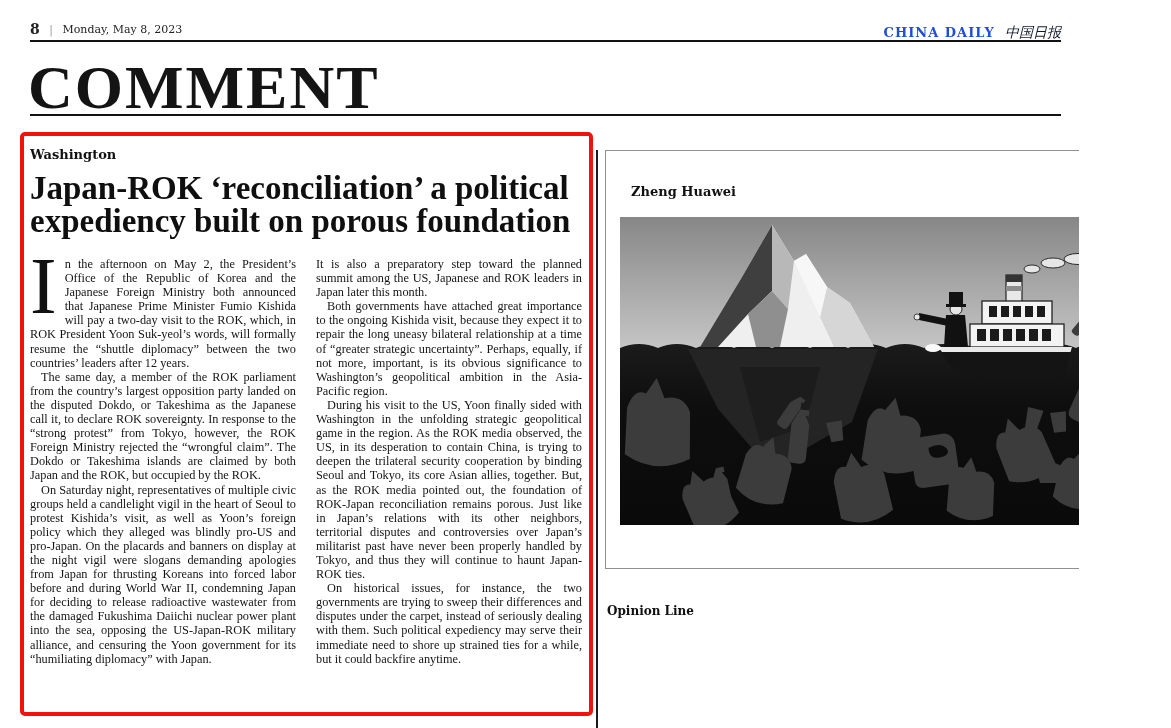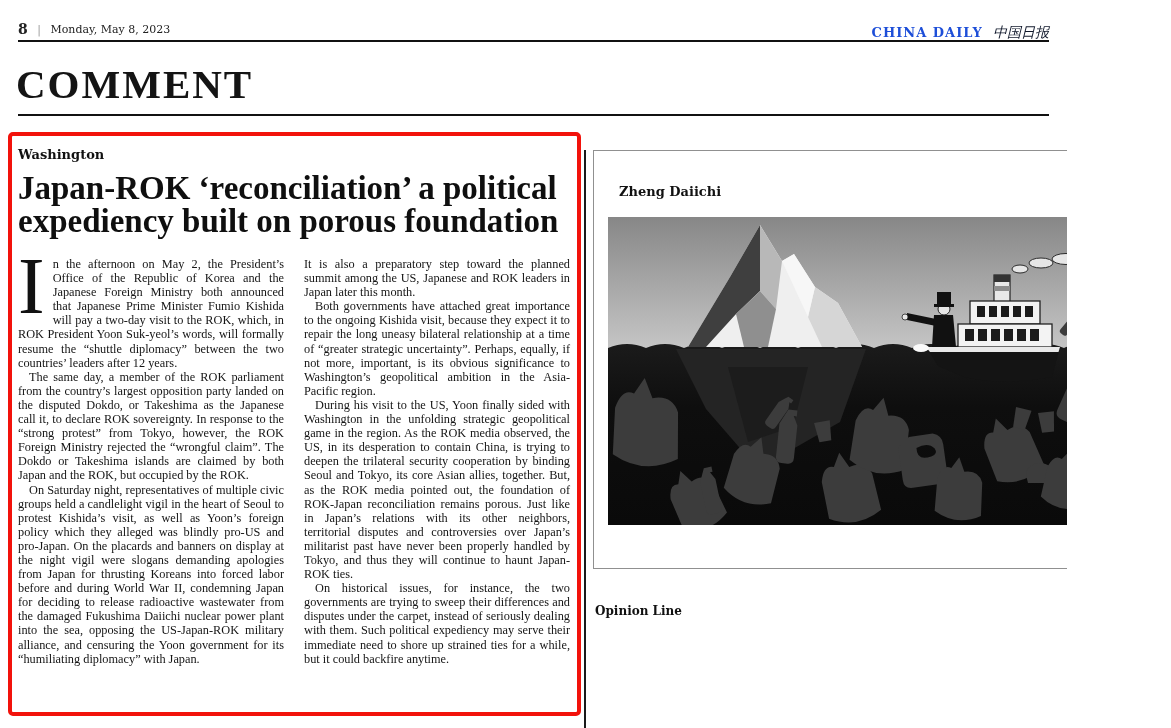--- a/index.html
+++ b/index.html
@@ -1,28 +1,28 @@
 <!DOCTYPE html>
 <html><head>
 <meta charset="utf-8">
 <style>
   html,body{margin:0;padding:0;background:#fff;}
   #page{position:relative;width:1067px;height:728px;background:#fff;overflow:hidden;
-        font-family:"Liberation Serif",serif;color:#1a1a1a;}
+        font-family:"Liberation Serif",serif;color:#1a1a1a;margin-left:12px;}
 
   
   .hdr-left{position:absolute;left:18px;top:21px;font-family:"DejaVu Serif",serif;font-size:11px;color:#222;}
   .hdr-left .pagenum{font-weight:bold;font-size:14px;vertical-align:-1px;}
   .hdr-left .sep{color:#999;margin:0 6px;}
   .hdr-right{position:absolute;right:18px;top:24px;font-family:"DejaVu Serif",serif;font-size:13px;}
   .hdr-right .masthead{font-weight:bold;letter-spacing:1px;color:#1d4ed8;}
   .hdr-right .masthead-cn{font-style:italic;color:#0f172a;margin-left:6px;font-size:14px;}
   .rule-top{position:absolute;left:18px;right:18px;top:40px;height:2px;background:#111;}
-  .section-title{position:absolute;left:16px;top:60px;font-family:"Liberation Serif",serif;
-                 font-weight:bold;font-size:41px;letter-spacing:2px;color:#141414;}
+  .section-title{position:absolute;left:16px;top:52px;font-family:"Liberation Serif",serif;
+                 font-weight:bold;font-size:62px;letter-spacing:2px;color:#141414;}
   .rule-comment{position:absolute;left:18px;right:18px;top:114px;height:2px;background:#111;}
 
   
   .annotation-box{position:absolute;left:8px;top:132px;width:565px;height:576px;
                   border:4px solid #f2120b;border-radius:5px;pointer-events:none;z-index:5;}
 
   
   .kicker{font-family:"DejaVu Serif",serif;font-weight:bold;font-size:13px;color:#111;}
   .ed-kicker{position:absolute;left:18px;top:147px;}
   .ed-headline{position:absolute;left:18px;top:172px;width:552px;
@@ -84,21 +84,21 @@
       <p>It is also a preparatory step toward the planned summit among the US, Japanese and ROK leaders in Japan later this month.</p>
       <p>Both governments have attached great importance to the ongoing Kishida visit, because they expect it to repair the long uneasy bilateral relationship at a time of “greater strategic uncertainty”. Perhaps, equally, if not more, important, is its obvious significance to Washington’s geopolitical ambition in the Asia-Pacific region.</p>
       <p>During his visit to the US, Yoon finally sided with Washington in the unfolding strategic geopolitical game in the region. As the ROK media observed, the US, in its desperation to contain China, is trying to deepen the trilateral security cooperation by binding Seoul and Tokyo, its core Asian allies, together. But, as the ROK media pointed out, the foundation of ROK-Japan reconciliation remains porous. Just like in Japan’s relations with its other neighbors, territorial disputes and controversies over Japan’s militarist past have never been properly handled by Tokyo, and thus they will continue to haunt Japan-ROK ties.</p>
       <p>On historical issues, for instance, the two governments are trying to sweep their differences and disputes under the carpet, instead of seriously dealing with them. Such political expediency may serve their immediate need to shore up strained ties for a while, but it could backfire anytime.</p>
     </div>
   </div>
 
   <div class="v-rule"></div>
 
   <div class="cartoon-box">
-    <div class="kicker cartoon-author">Zheng Daiichi</div>
+    <div class="kicker cartoon-author">Zheng Huawei</div>
 
     <svg class="cartoon-img" viewBox="0 0 533 308" preserveAspectRatio="none">
       <defs>
         <linearGradient id="sky" x1="0" y1="0" x2="0" y2="1">
           <stop offset="0" stop-color="#878787"></stop>
           <stop offset="1" stop-color="#c6c6c6"></stop>
         </linearGradient>
         <linearGradient id="water" x1="0" y1="0" x2="0" y2="1">
           <stop offset="0" stop-color="#1b1b1b"></stop>
           <stop offset="0.35" stop-color="#0e0e0e"></stop>

